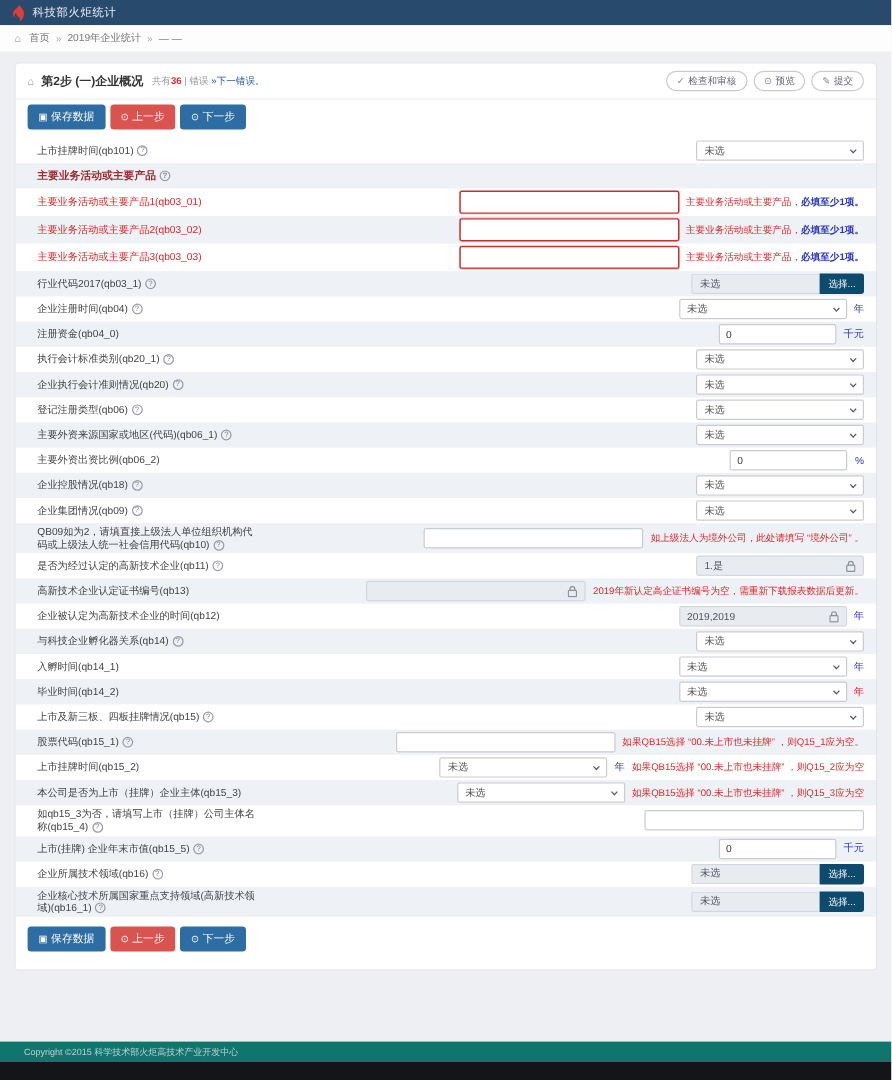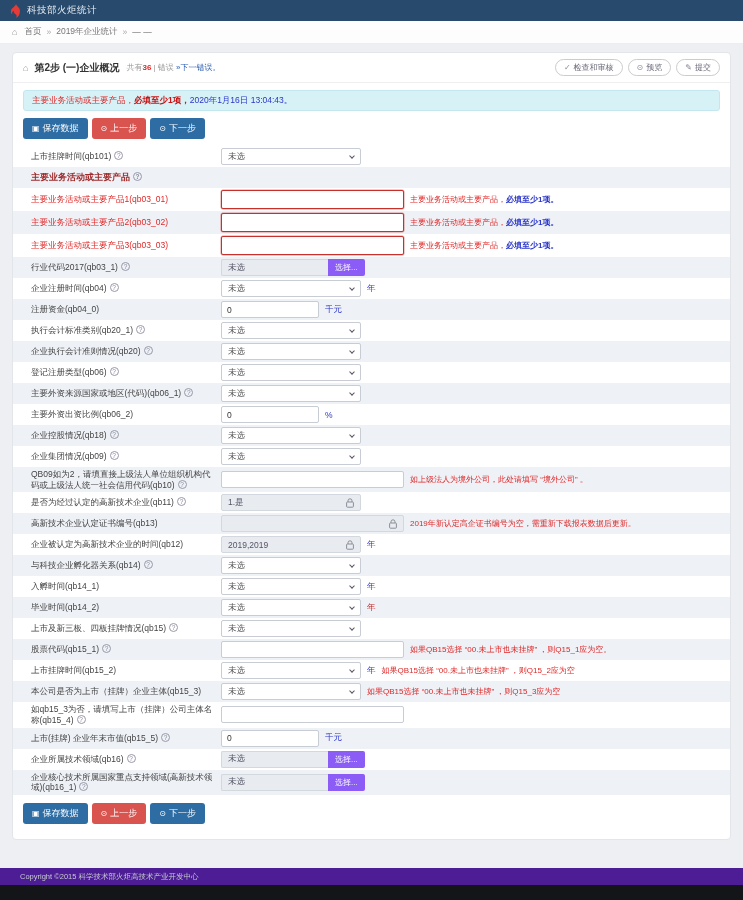--- a/index.html
+++ b/index.html
@@ -47,41 +47,41 @@
   .btn.danger  { background:#d9534f; }
   .bicon { font-size:8px; }
 
   
   .frow { display:flex; align-items:center; min-height:21px; padding:2px 10px 2px 18px; }
   .frow.alt { background:#eef1f6; }
   .lbl { width:190px; flex:none; font-size:8.5px; color:#444; line-height:1.25; padding-right:8px; }
   .lbl.redlbl .lbltext { color:#e02727; }
   .lbl.sec { width:auto; font-weight:bold; color:#9e2a2b; font-size:9px; }
   .qmark { display:inline-block; width:9px; height:9px; border:1px solid #99a; border-radius:50%; font-size:6.5px; line-height:8px; text-align:center; color:#889; margin-left:3px; vertical-align:1px; cursor:pointer; }
-  .ctrl { display:flex; align-items:center; gap:6px; flex:1; min-width:0; }
+  .ctrl { display:flex; align-items:center; gap:6px; flex:1; min-width:0;justify-content:flex-end; }
   .sel { width:140px; flex:none; height:17px; border:1px solid #c8ccd4; border-radius:2px; background:#fff; display:flex; align-items:center; justify-content:space-between; padding:0 6px; font-size:8.5px; color:#555; cursor:pointer; }
   .chev { width:4px; height:4px; border-right:1.2px solid #556; border-bottom:1.2px solid #556; transform:rotate(45deg); margin-top:-2px; flex:none; }
   .inp { height:17px; border:1px solid #c8ccd4; border-radius:2px; font-size:8.5px; color:#333; padding:0 5px; font-family:inherit; background:#fff; }
   .inp.wide { width:183px; }
   .inp.med  { width:98px; }
   .inp.err  { border-color:#c9302c; box-shadow:0 0 0 .5px rgba(201,48,44,.5); height:19px; }
   .ro { height:17px; background:#e8ebf0; border:1px solid #d3d8df; border-radius:2px; display:flex; align-items:center; justify-content:space-between; padding:0 6px; font-size:8.5px; color:#556; flex:none; }
   .ronorm { width:140px; } .rowide { width:183px; }
   .pickwrap { display:flex; flex:none; }
   .pick { width:107px; border-radius:2px 0 0 2px; border-right:none; }
-  .pickbtn { height:17px; background:#8b5cf6; color:#fff; border:none; border-radius:0 2px 2px 0; font-size:8px; padding:0 7px; cursor:pointer; font-family:inherit; }
+  .pickbtn { height:17px; background:#0c4a6e; color:#fff; border:none; border-radius:0 2px 2px 0; font-size:8px; padding:0 7px; cursor:pointer; font-family:inherit; }
   .sfx { font-size:8.5px; flex:none; }
   .sblue { color:#2a35c8; } .sred { color:#cf2020; }
   .hint { font-size:8px; line-height:1.25; }
   .hint .red { color:#e02727; } .hint .blue { color:#2a35c8; } .hint .b { font-weight:bold; }
   .lock svg { display:block; }
 
   
   .grow { flex:1; }
-  .footbar { height:17px; background:#4c1d95; color:#c7cbd0; font-size:7.5px; display:flex; align-items:center; padding:0 20px; flex:none; }
+  .footbar { height:17px; background:#0f766e; color:#c7cbd0; font-size:7.5px; display:flex; align-items:center; padding:0 20px; flex:none; }
   .footblack { height:15px; background:#131518; flex:none; }
 </style>
 </head>
 <body>
 
 <div class="page">
 
   <div class="navbar">
     <span style="display:flex;">
       <svg width="12" height="14" viewBox="0 0 12 14">
@@ -119,21 +119,20 @@
             <span class="picon">⊙</span>
             <span>预览</span>
           </span>
         <span class="pill">
             <span class="picon">✎</span>
             <span>提交</span>
           </span>
       </span>
     </div>
 
-    <div class="alert" id="alert"><span class="red">主要业务活动或主要产品，</span><span class="rb">必填至少1项，</span><span class="blue">2020年1月16日 13:04:43。</span></div>
 
     <div class="toolbar">
       <button class="btn primary">
           <span class="bicon">▣</span>
           <span>保存数据</span>
         </button>
       <button class="btn danger">
           <span class="bicon">⊙</span>
           <span>上一步</span>
         </button>

